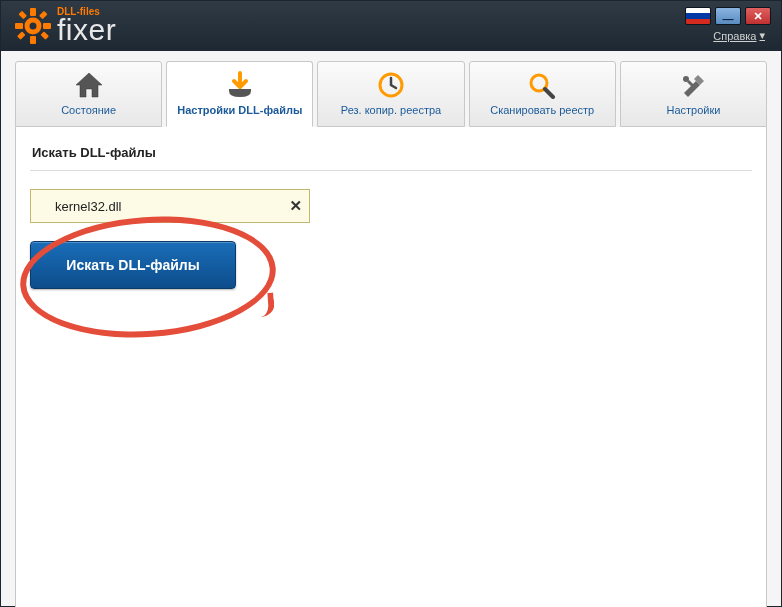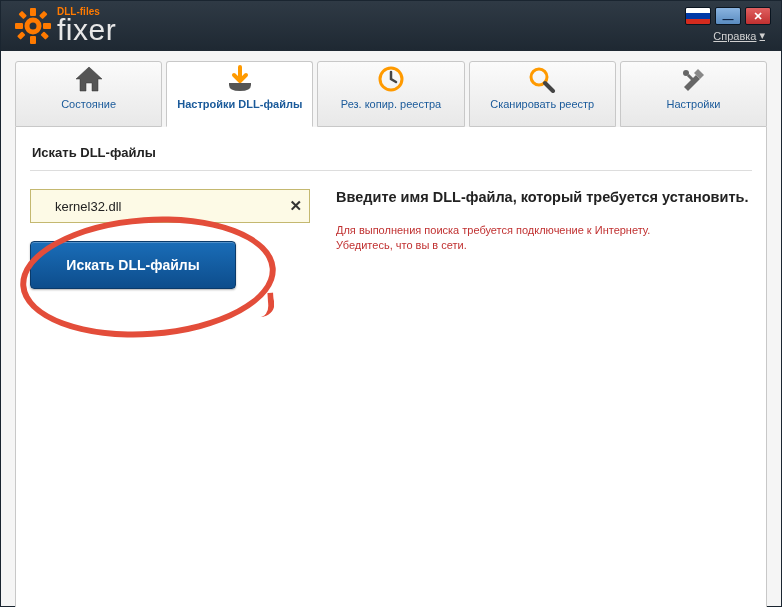--- a/index.html
+++ b/index.html
@@ -43,21 +43,21 @@
 }
 .tabs {
   display: flex; gap: 4px;
   padding: 10px 14px 0; margin-top: 0;
 }
 .tab {
   flex: 1;
   background: linear-gradient(to bottom, #fbfbfb, #e8e8e8);
   border: 1px solid #c8c8c8;
   border-radius: 3px 3px 0 0;
-  padding: 2px 4px 6px;
+  padding: 8px 4px 6px;
   text-align: center;
   cursor: pointer;
   font-size: 11px;
   color: #1a5a9a;
   display: flex; flex-direction: column; align-items: center; gap: 4px;
   min-height: 66px;
 }
 .tab.active {
   background: #fff;
   border-bottom: 1px solid #fff;
@@ -225,23 +225,16 @@
     <div class="section-title">Искать DLL-файлы</div>
 
     <div class="main-area">
       <div class="left-col">
         <input class="search-input" type="text" value="kernel32.dll" style="">
         <span class="clear-x">✕</span>
         <button class="search-btn">Искать DLL-файлы</button>
         <div class="annotation"></div>
       </div>
 
-      <div class="right-col">
-        <div class="instr-title">Введите имя DLL-файла, который требуется установить.</div>
-        <div class="instr-warn">
-          <div>Для выполнения поиска требуется подключение к Интернету.</div>
-          <div>Убедитесь, что вы в сети.</div>
-        </div>
-      </div>
     </div>
   </div>
 
 </div>
 
 </body></html>

